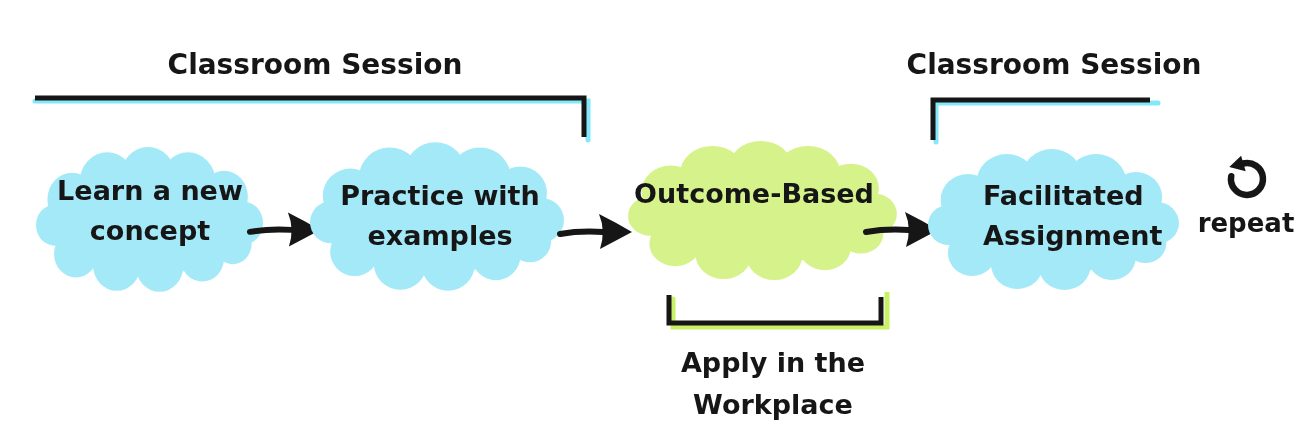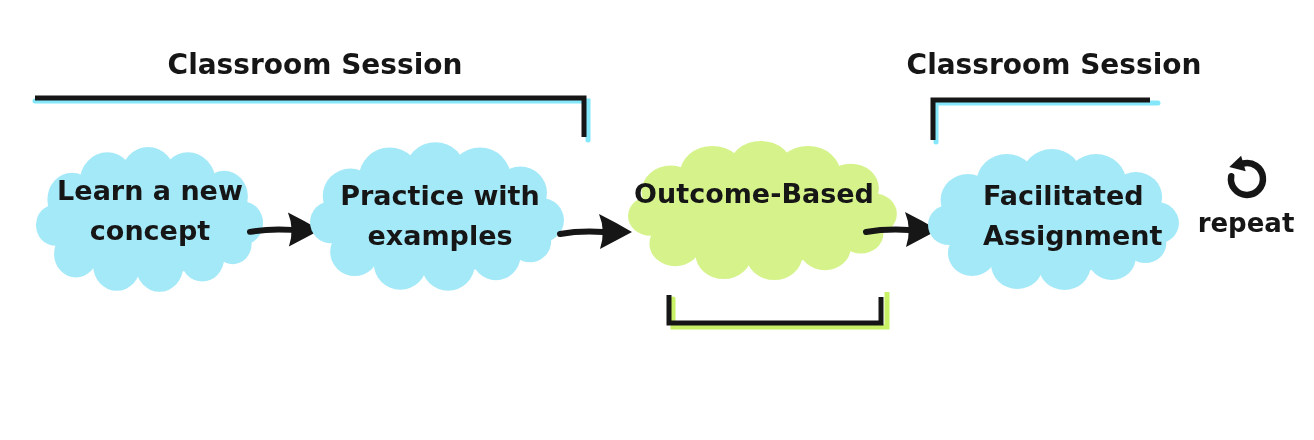--- a/index.html
+++ b/index.html
@@ -113,20 +113,24 @@
     <use href="#cloudShape" class="fill-green"></use>
   </svg>
   <div class="abs cloud-text" style="left:632px;top:163px;width:244px;">
     <span>Outcome-Based</span>
   </div>
 
   <svg class="abs" style="left:662px;top:281px;" width="232" height="44" viewBox="0 0 232 44">
     <path class="bracket-green" d="M11 7 V35 H225 V1"></path>
     <path class="bracket-black" d="M7 3 V31 H219 V5"></path>
   </svg>
+  <div class="abs two-line-label" style="left:653px;top:331px;width:240px;">
+    <span>Apply in the</span>
+    <span>Workplace</span>
+  </div>
 
   <svg class="abs" style="left:862px;top:194px;" width="80" height="46" viewBox="0 0 80 46">
     <use href="#handArrow"></use>
   </svg>
 
   <svg class="abs" style="left:928px;top:134px;" width="252" height="150" viewBox="0 0 240 150" preserveAspectRatio="none">
     <use href="#cloudShape" class="fill-cyan"></use>
   </svg>
   <div class="abs cloud-text left-align" style="left:983px;top:165px;width:190px;">
     <span>Facilitated</span>

